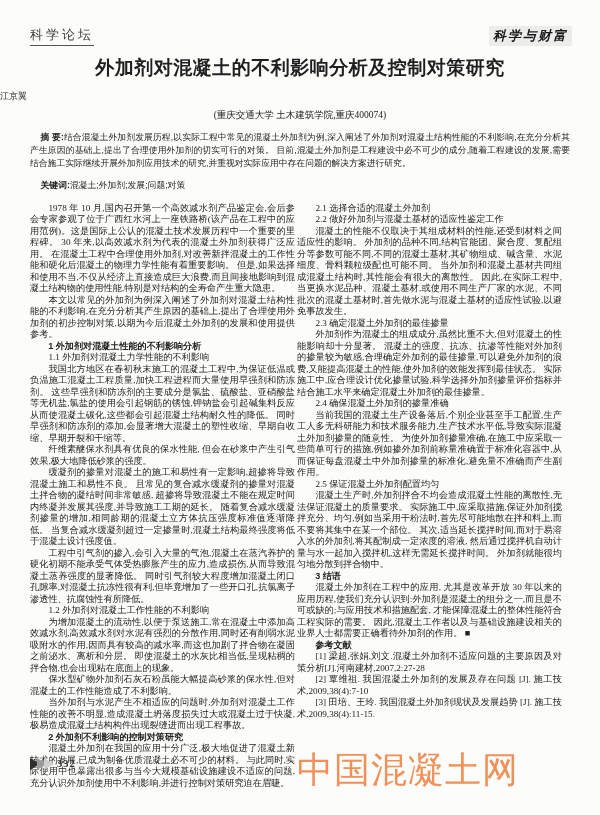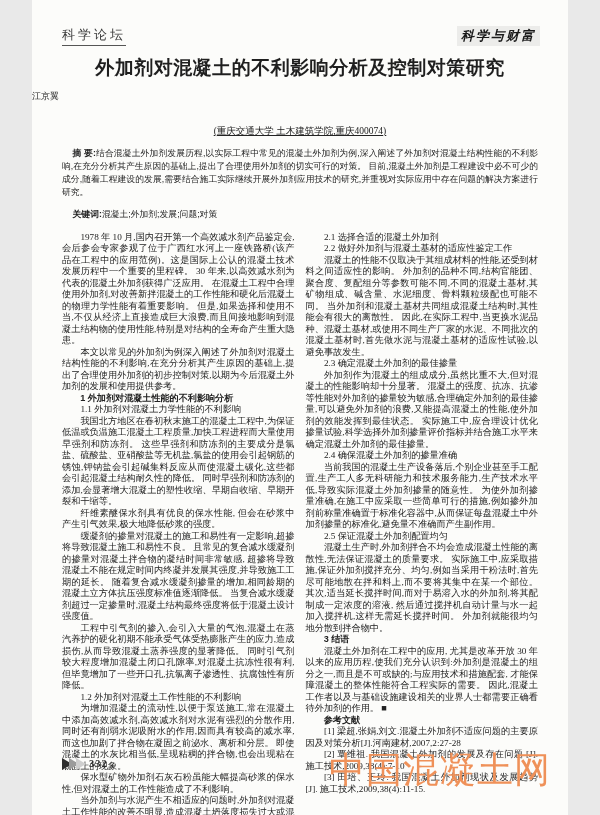--- a/index.html
+++ b/index.html
@@ -1,19 +1,19 @@
 <!DOCTYPE html>
 <html><head>
 <meta charset="utf-8">
 <style>
   html,body { margin:0; padding:0; }
   body { background:#e9e9e9; }
   .page {
     position:relative;
-    width:536px; height:815px;
+    width:600px; height:815px;
     margin:0 auto;
     background:#fcfcfa;
     overflow:hidden;
     font-family:"Liberation Serif", serif;
     color:#1f1f1f;
   }
   .header-row {
     display:flex; justify-content:space-between; align-items:flex-start;
     padding:26px 28px 0 30px;
   }
@@ -24,32 +24,32 @@
   .journal-logo {
     font-size:13px; font-weight:bold; font-style:italic;
     letter-spacing:2px; color:#1a1a1a;
     background:#ececea; padding:1px 4px;
   }
   .article-title {
     text-align:center; font-size:19px; font-weight:bold;
     letter-spacing:0.5px; margin-top:9px;
   }
   .article-author { text-align:left; font-size:9px; margin-top:9px; color:#222; }
-  .article-affiliation { text-align:center; font-size:9.5px; margin-top:22px; color:#222;text-decoration:underline; }
+  .article-affiliation { text-align:center; font-size:9.5px; margin-top:6px; color:#222; }
   .meta {
     padding:0 30px; margin-top:9px;
     font-family:"Liberation Sans", sans-serif;
   }
   .abstract, .keywords {
     font-size:8.8px; line-height:13px; text-align:justify;
     text-indent:1.2em; color:#242424; word-break:break-all;
   }
   .abstract .label, .keywords .label { font-weight:bold; }
   .columns {
-    display:flex; gap:11px; padding:0 30px; margin-top:11px;
+    display:flex; gap:2px; padding:0 30px; margin-top:11px;
   }
   .col {
     width:265px; font-size:9.2px; line-height:11.5px;
     text-align:justify; word-break:break-all; color:#222;
   }
   .block { margin:0; }
   .block.para { text-indent:2em; }
   .block.h1 {
     font-weight:bold; text-indent:2em;
     font-family:"Liberation Sans", sans-serif; font-size:9.1px;

